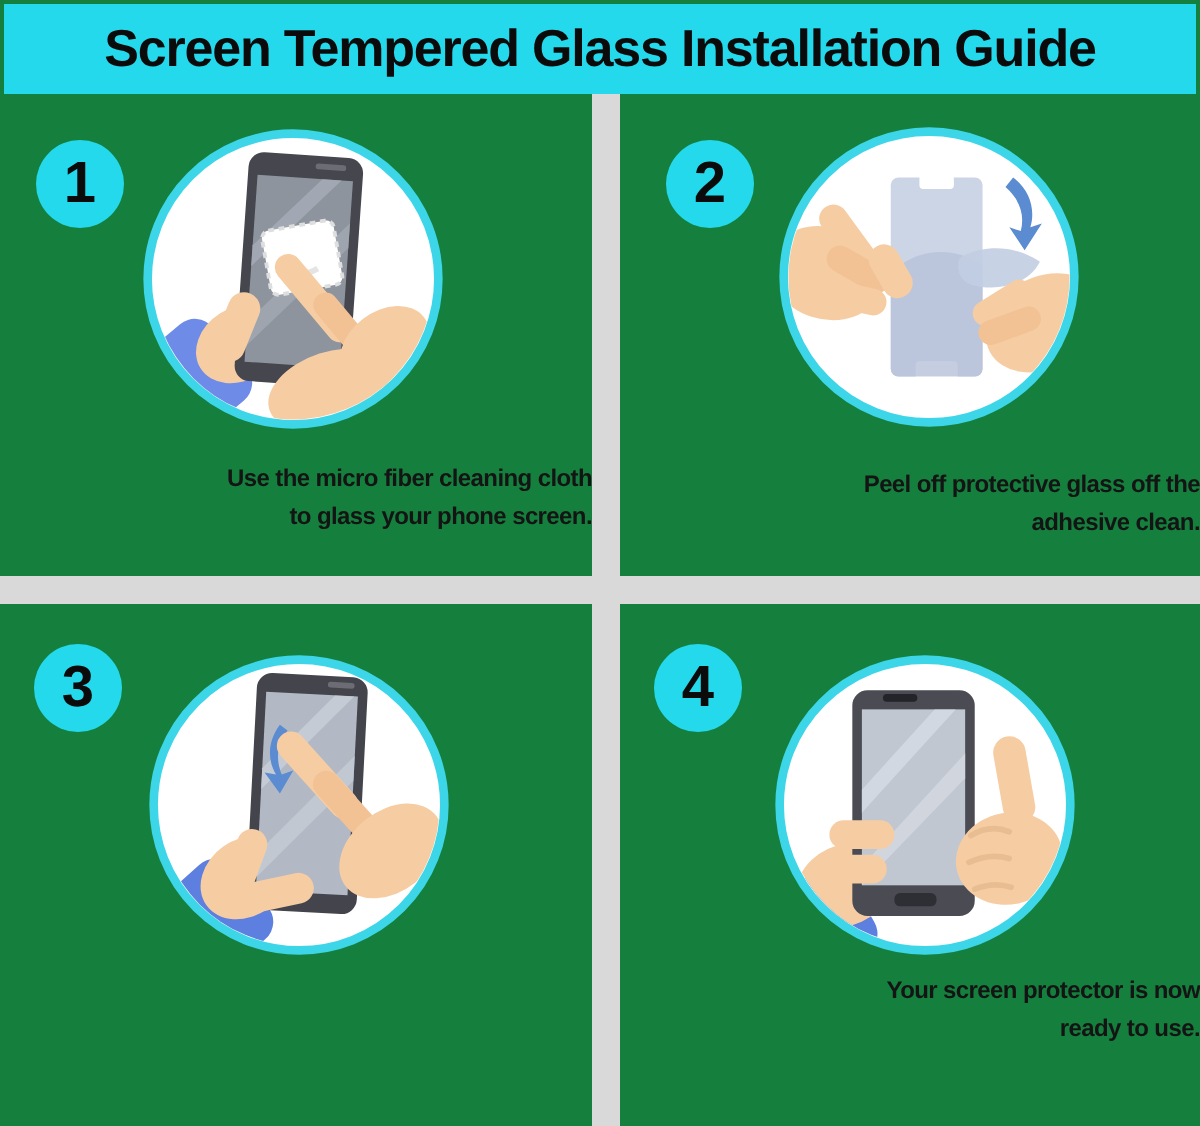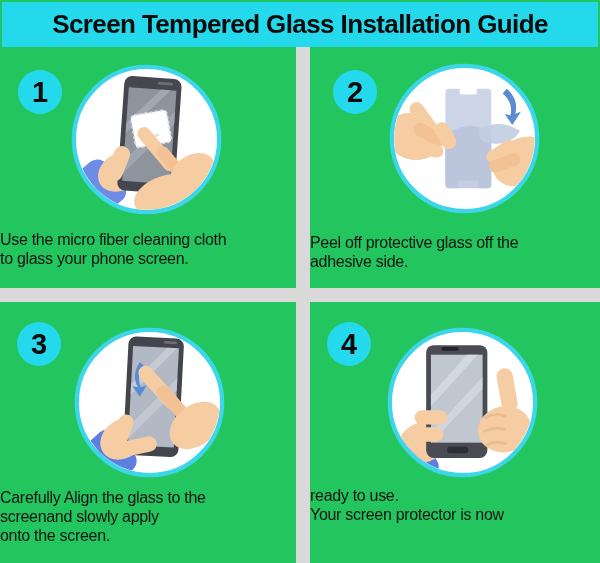--- a/index.html
+++ b/index.html
@@ -1,17 +1,17 @@
 <!DOCTYPE html>
 <html><head>
 <meta charset="utf-8">
 <style>
   html,body{margin:0;padding:0;background:#ffffff;}
   .page{
-    position:relative;width:600px;height:563px;background:#22c55e;
+    position:relative;width:600px;height:563px;background:#15803d;
     font-family:"Liberation Sans","DejaVu Sans",sans-serif;overflow:hidden;
   }
   .header{
     position:absolute;left:2px;top:2px;right:2px;height:45px;
     background:#25D9EC;display:flex;align-items:center;justify-content:center;
   }
   .header .title{
     font-size:26px;font-weight:700;color:#0b0b0b;letter-spacing:-0.6px;white-space:nowrap;
   }
   .divider-v{position:absolute;left:296px;top:47px;bottom:0;width:14px;background:#D9D9D9;}
@@ -21,22 +21,22 @@
   .q2{left:310px;top:47px;width:290px;height:241px;}
   .q3{left:0;top:302px;width:296px;height:261px;}
   .q4{left:310px;top:302px;width:290px;height:261px;}
   .badge{
     position:absolute;width:44px;height:44px;border-radius:50%;
     background:#25D9EC;display:flex;align-items:center;justify-content:center;
   }
   .badge span{font-size:29px;font-weight:700;color:#0b0b0b;line-height:1;}
   .illus{position:absolute;}
   .caption{
-    position:absolute;left:0;right:0;text-align:left;
-    font-size:16px;font-weight:400;color:#141414;line-height:19px;letter-spacing:-0.3px;
+    position:absolute;left:0;right:0;text-align:right;
+    font-size:12px;font-weight:700;color:#141414;line-height:19px;letter-spacing:-0.3px;
   }
 </style>
 </head>
 <body>
 
 <div class="page">
 
   <div class="header">
     <div class="title">Screen Tempered Glass Installation Guide</div>
   </div>
@@ -105,21 +105,21 @@
         <rect x="36" y="58" width="14" height="36" rx="7" fill="#F2C295" transform="rotate(-60 43 76)"></rect>
         <rect x="34" y="74" width="14" height="34" rx="7" fill="#F6CDA3" transform="rotate(-78 41 91)"></rect>
         <rect x="52" y="62" width="16" height="30" rx="8" fill="#F6CDA3" transform="rotate(-30 60 77)"></rect>
         <ellipse cx="140" cy="104" rx="32" ry="24" fill="#F6CDA3" transform="rotate(-28 140 104)"></ellipse>
         <rect x="112" y="76" width="13" height="34" rx="6.5" fill="#F6CDA3" transform="rotate(58 118 93)"></rect>
         <rect x="116" y="88" width="13" height="34" rx="6.5" fill="#F2C295" transform="rotate(70 122 105)"></rect>
       </g>
     </svg>
     <div class="caption" style="top:186px;">
       <div>Peel off protective glass off the</div>
-      <div>adhesive side.</div>
+      <div>adhesive clean.</div>
     </div>
   </div>
 
   <div class="quadrant q3">
     <div class="badge" style="left:17px;top:20px;">
       <span>3</span>
     </div>
     <svg class="illus" style="left:73px;top:24px;" width="153" height="153" viewBox="0 0 160 160">
       <defs>
           <clipPath id="c3">
@@ -138,25 +138,20 @@
           <rect x="92" y="15" width="14" height="3" rx="1.5" fill="#6B6C74"></rect>
         </g>
         <path d="M70,38 C64,46 63,56 68,64 L62,63 L70,74 L77,62 L71,64 C68,57 68,49 74,41 Z" fill="#5B8BD0"></path>
         <rect x="48" y="118" width="40" height="16" rx="8" fill="#F6CDA3" transform="rotate(-12 68 126)"></rect>
         <rect x="44" y="92" width="16" height="36" rx="8" fill="#F6CDA3" transform="rotate(20 52 110)"></rect>
         <rect x="82" y="36" width="15" height="56" rx="7.5" fill="#F6CDA3" transform="rotate(-42 90 64)"></rect>
         <rect x="98" y="58" width="14" height="46" rx="7" fill="#F2C295" transform="rotate(-42 105 81)"></rect>
         <ellipse cx="128" cy="104" rx="30" ry="21" fill="#F6CDA3" transform="rotate(-38 128 104)"></ellipse>
       </g>
     </svg>
-    <div class="caption" style="top:186px;">
-      <div>Carefully Align the glass to the</div>
-      <div>screenand slowly apply</div>
-      <div>onto the screen.</div>
-    </div>
   </div>
 
   <div class="quadrant q4">
     <div class="badge" style="left:17px;top:20px;">
       <span>4</span>
     </div>
     <svg class="illus" style="left:76px;top:24px;" width="153" height="153" viewBox="0 0 160 160">
       <defs>
           <clipPath id="c4">
             <circle cx="80" cy="80" r="73.5"></circle>
@@ -178,18 +173,18 @@
         <rect x="28" y="106" width="32" height="15" rx="7.5" fill="#F6CDA3"></rect>
         <g>
           <rect x="118" y="44" width="17" height="46" rx="8.5" fill="#F6CDA3" transform="rotate(-10 126 66)"></rect>
           <ellipse cx="124" cy="108" rx="28" ry="24" fill="#F6CDA3" transform="rotate(-12 124 108)"></ellipse>
           <path d="M104,96 q10,-6 20,-2 M103,110 q11,-5 21,-2 M106,124 q10,-4 19,-1" stroke="#E9BD92" stroke-width="3" fill="none" stroke-linecap="round"></path>
         </g>
         <rect x="120" y="132" width="52" height="40" rx="10" fill="#5C7FE0" transform="rotate(-35 146 152)"></rect>
       </g>
     </svg>
     <div class="caption" style="top:184px;">
+      <div>Your screen protector is now</div>
       <div>ready to use.</div>
-      <div>Your screen protector is now</div>
     </div>
   </div>
 
 </div>
 
 </body></html>

